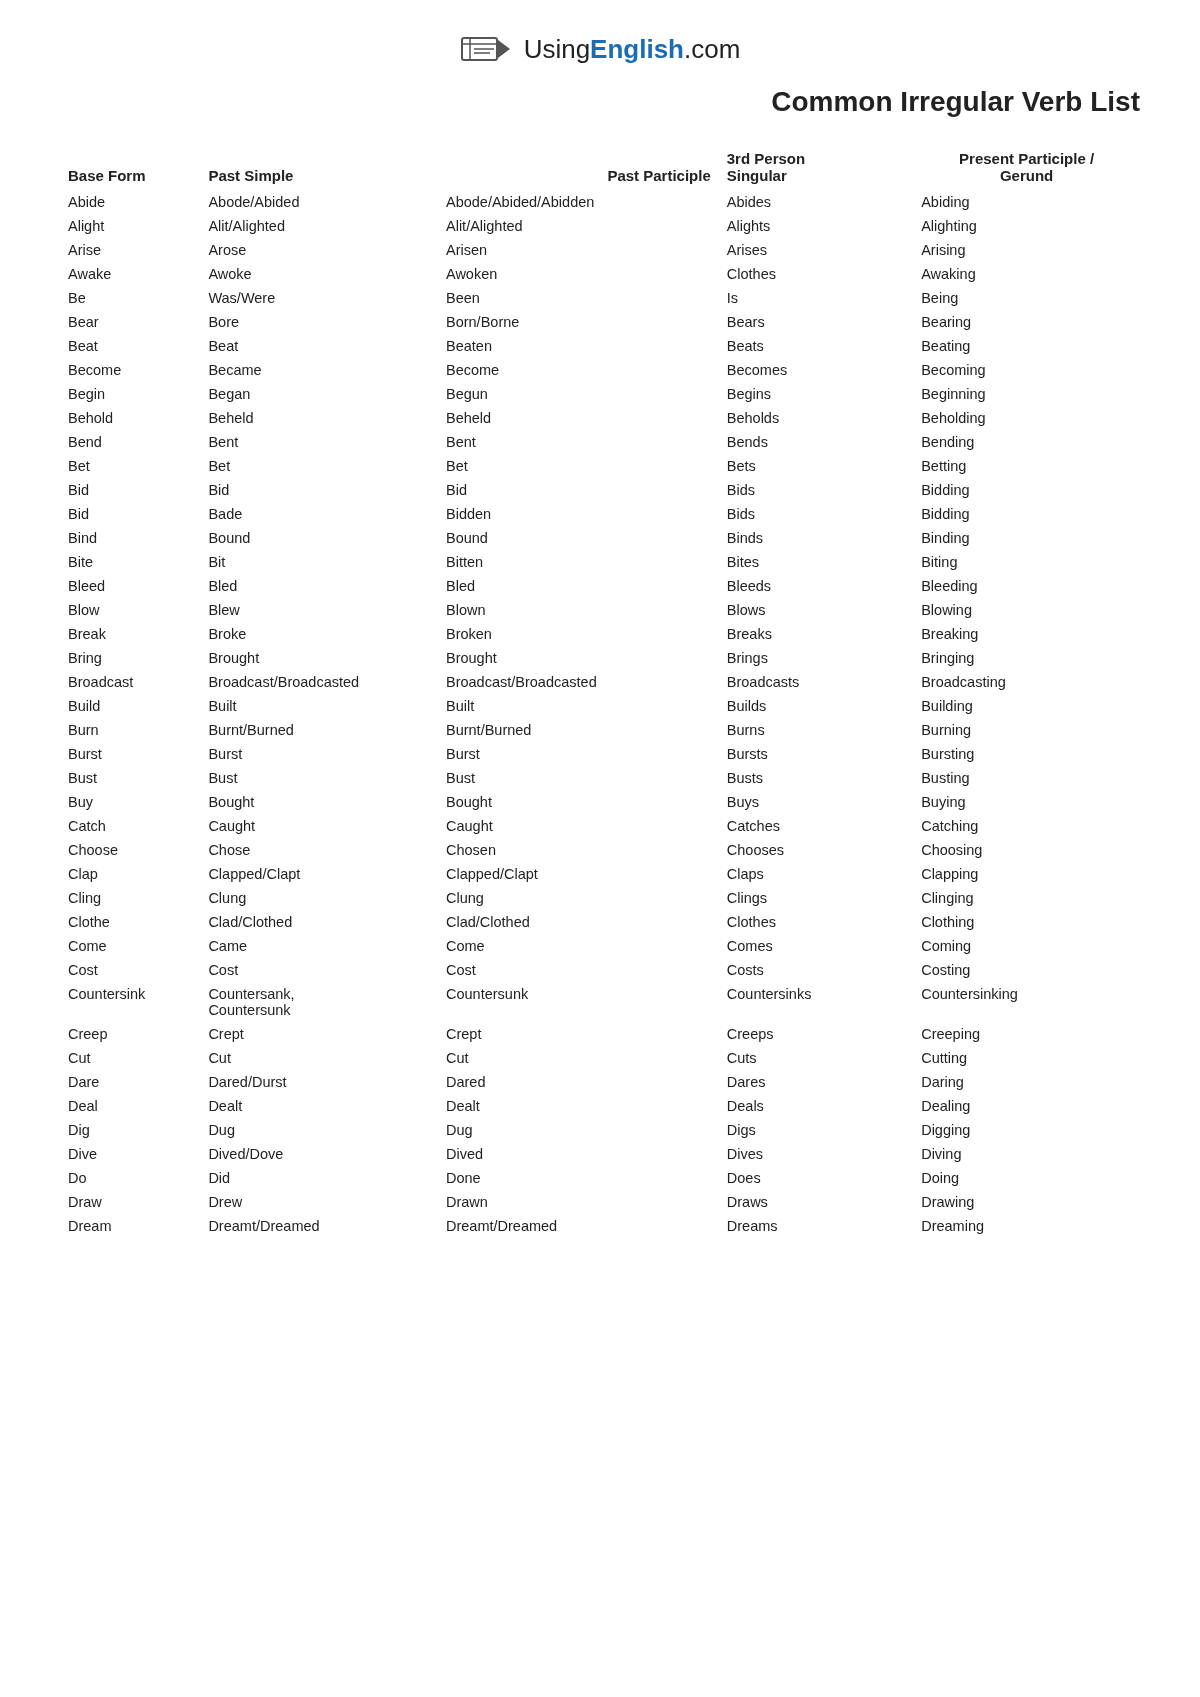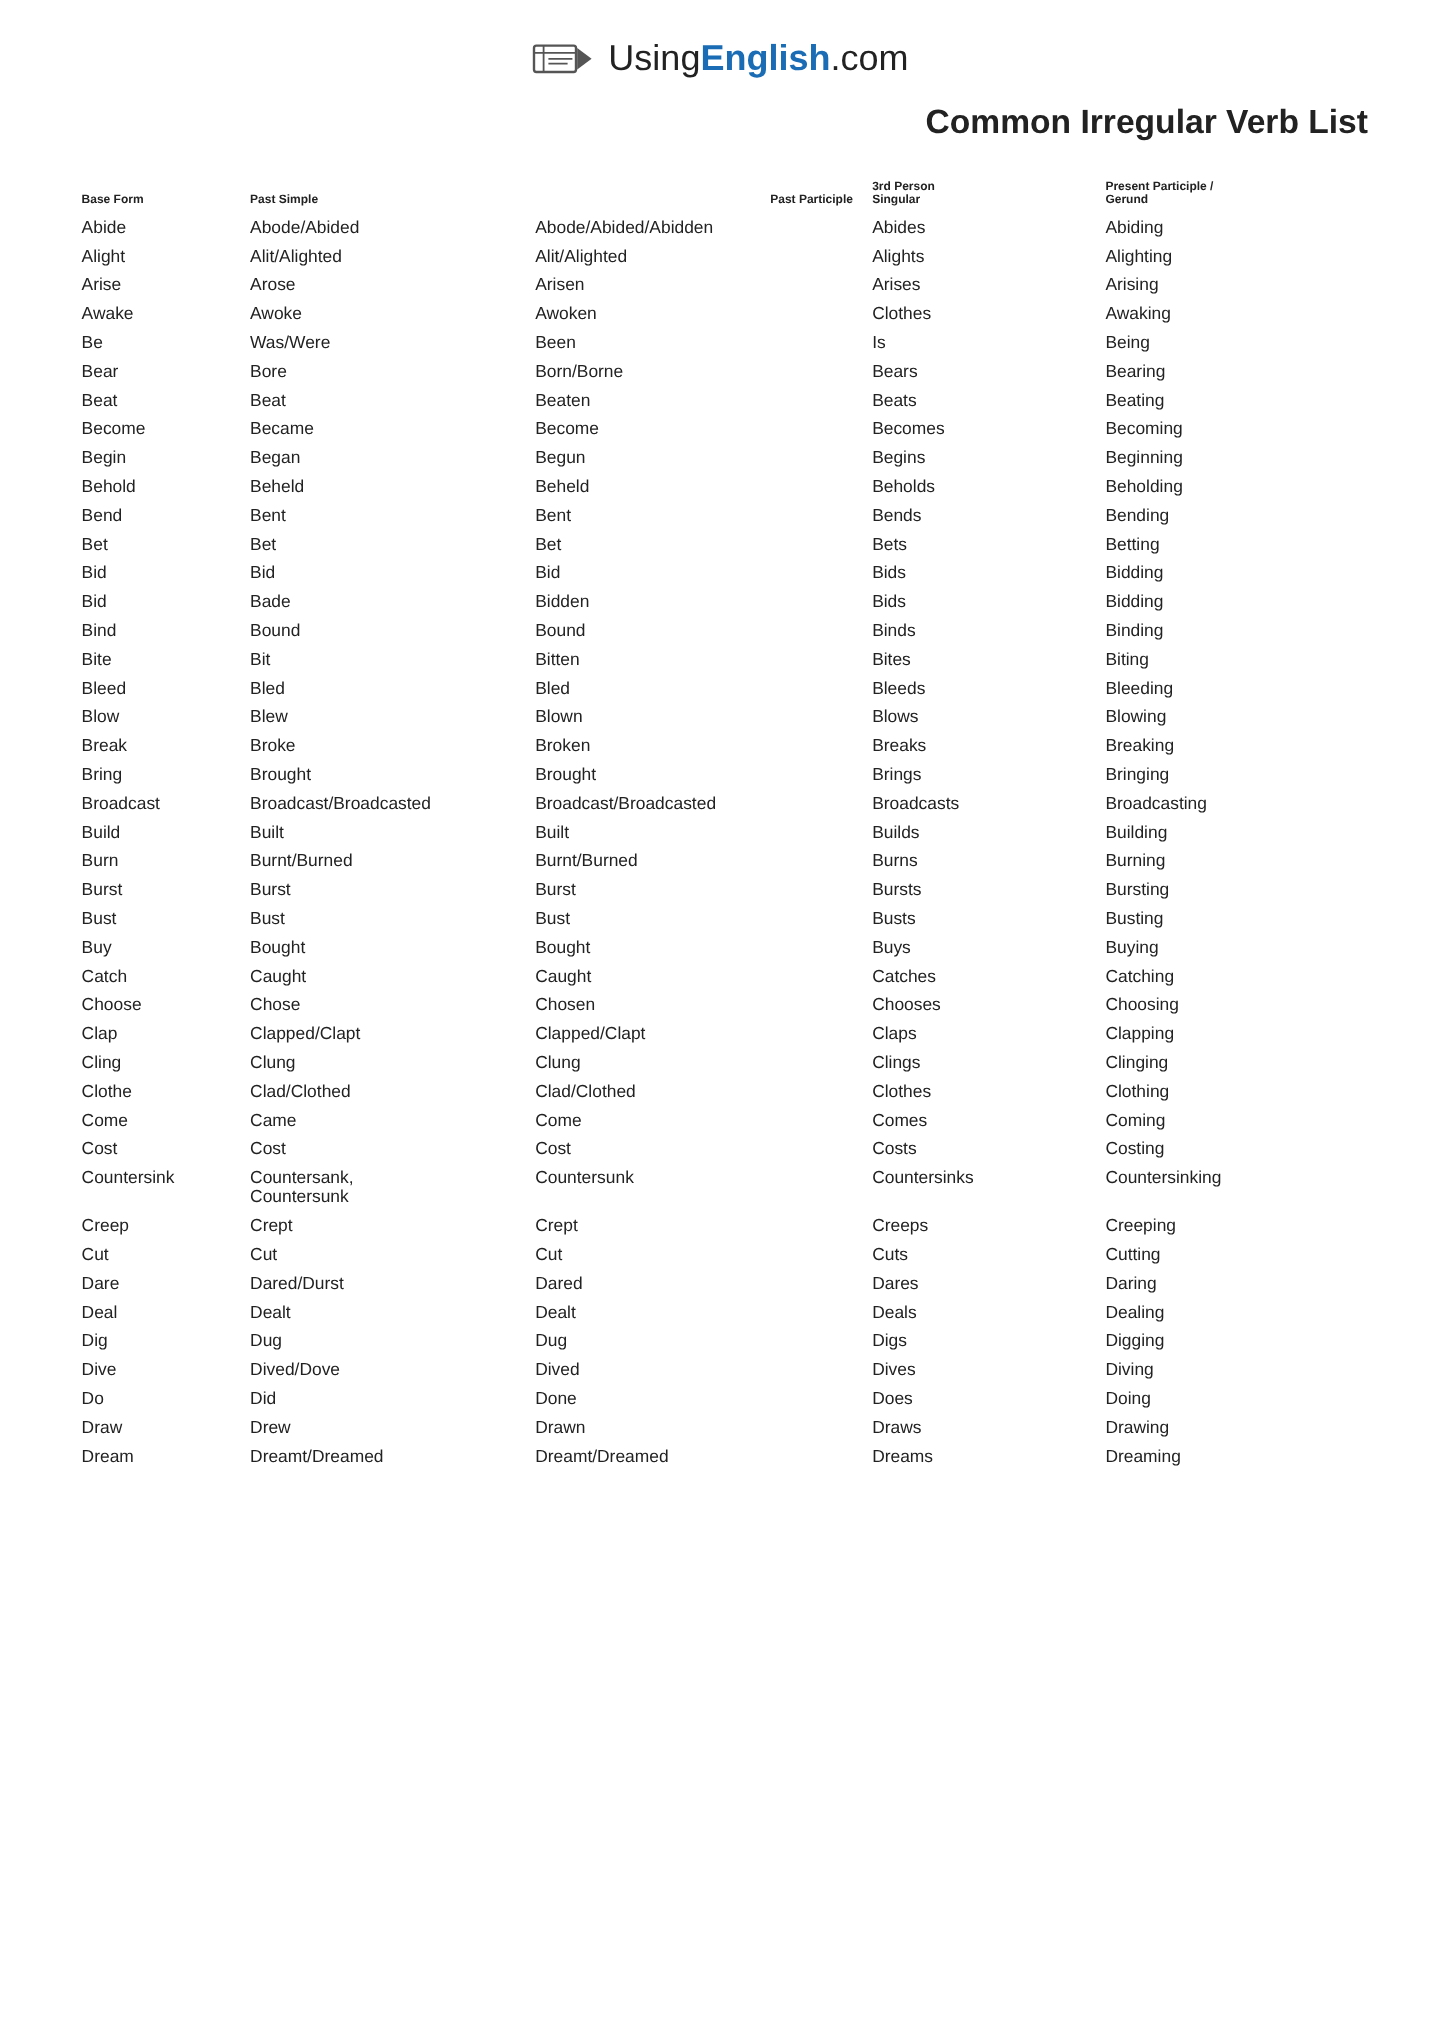--- a/index.html
+++ b/index.html
@@ -31,47 +31,47 @@
       width: 100%;
       border-collapse: collapse;
     }
     th, td {
       padding: 4px 8px;
       vertical-align: top;
       text-align: left;
     }
     th {
       font-weight: bold;
-      font-size: 10px;
+      font-size: 15px;
       padding-bottom: 6px;
     }
     tr td {
       font-size: 14.5px;
     }
     .col-base { width: 13%; }
     .col-past { width: 22%; }
     .col-pp   { width: 26%; text-align: right; }
     .col-3rd  { width: 18%; }
-    .col-pres { width: 21%; }
+    .col-pres { width: 21%; text-align: center; }
     .th-top { vertical-align: bottom; }
   </style>
 </head>
 <body>
 
 <div class="header">
   <svg class="logo-icon" viewBox="0 0 52 38" xmlns="http://www.w3.org/2000/svg">
 
     <rect x="2" y="8" width="35" height="22" rx="2" fill="none" stroke="#555" stroke-width="2"></rect>
     <line x1="2" y1="14" x2="37" y2="14" stroke="#555" stroke-width="1.5"></line>
     <line x1="10" y1="8" x2="10" y2="30" stroke="#555" stroke-width="1.5"></line>
     <polygon points="38,10 50,19 38,28" fill="#555"></polygon>
     <line x1="14" y1="19" x2="34" y2="19" stroke="#555" stroke-width="1.5"></line>
     <line x1="14" y1="23" x2="30" y2="23" stroke="#555" stroke-width="1.5"></line>
   </svg>
-  <div style="font-size:30px; color:#222;">
+  <div style="font-size:26px; color:#222;">
     <span>Using</span><span style="color:#1a6db5; font-weight:bold;">English</span>.com
   </div>
 </div>
 
 <div class="page-title">Common Irregular Verb List</div>
 
 <table>
   <thead>
     <tr>
       <th class="col-base th-top">Base Form</th>

